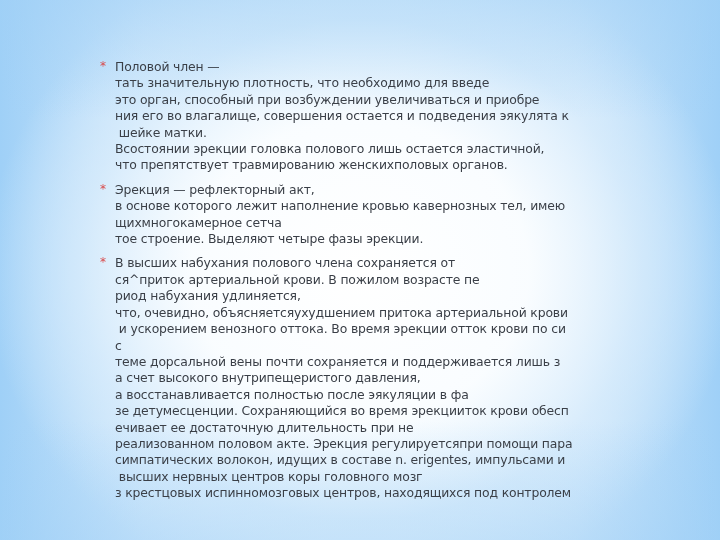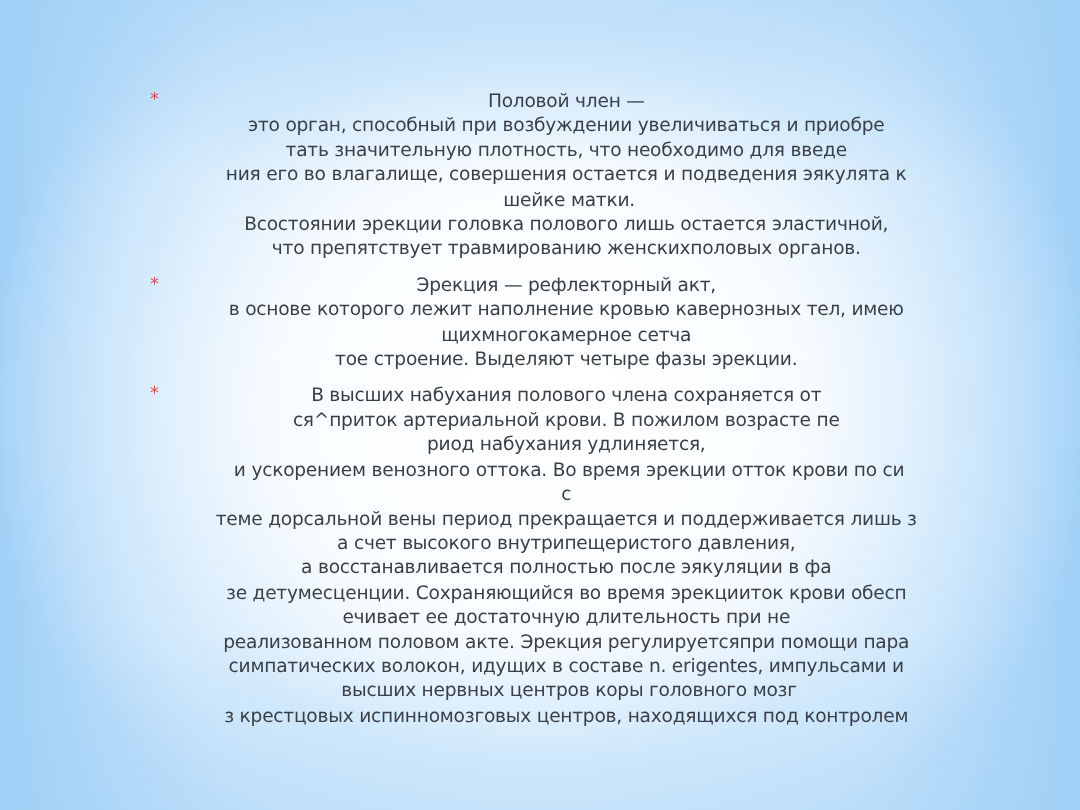--- a/index.html
+++ b/index.html
@@ -47,56 +47,56 @@
       font-size: 12px;
       line-height: 12px;
     }
     .line {
       display: block;
       white-space: pre;
       font-size: 12.4px;
       line-height: 16.4px;
       color: #3a3f47;
       letter-spacing: -0.15px;
-      text-align: center;
     }
   </style>
 </head>
 <body>
 
 <div class="slide">
   <div class="content">
 
     <div class="bullet">
       <span class="bullet-marker">*</span>
       <span class="line">Половой член —</span>
+      <span class="line">тать значительную плотность, что необходимо для введе</span>
       <span class="line">это орган, способный при возбуждении увеличиваться и приобре</span>
-      <span class="line">тать значительную плотность, что необходимо для введе</span>
       <span class="line">ния его во влагалище, совершения остается и подведения эякулята к</span>
       <span class="line"> шейке матки.</span>
       <span class="line">Всостоянии эрекции головка полового лишь остается эластичной,</span>
       <span class="line">что препятствует травмированию женскихполовых органов.</span>
     </div>
 
     <div class="bullet">
       <span class="bullet-marker">*</span>
       <span class="line">Эрекция — рефлекторный акт,</span>
       <span class="line">в основе которого лежит наполнение кровью кавернозных тел, имею</span>
       <span class="line">щихмногокамерное сетча</span>
       <span class="line">тое строение. Выделяют четыре фазы эрекции.</span>
     </div>
 
     <div class="bullet">
       <span class="bullet-marker">*</span>
       <span class="line">В высших набухания полового члена сохраняется от</span>
       <span class="line">ся^приток артериальной крови. В пожилом возрасте пе</span>
       <span class="line">риод набухания удлиняется,</span>
+      <span class="line">что, очевидно, объясняетсяухудшением притока артериальной крови</span>
       <span class="line"> и ускорением венозного оттока. Во время эрекции отток крови по си</span>
       <span class="line">с</span>
-      <span class="line">теме дорсальной вены период прекращается и поддерживается лишь з</span>
+      <span class="line">теме дорсальной вены почти сохраняется и поддерживается лишь з</span>
       <span class="line">а счет высокого внутрипещеристого давления,</span>
       <span class="line">а восстанавливается полностью после эякуляции в фа</span>
       <span class="line">зе детумесценции. Сохраняющийся во время эрекцииток крови обесп</span>
       <span class="line">ечивает ее достаточную длительность при не</span>
       <span class="line">реализованном половом акте. Эрекция регулируетсяпри помощи пара</span>
       <span class="line">симпатических волокон, идущих в составе n. erigentes, импульсами и</span>
       <span class="line"> высших нервных центров коры головного мозг</span>
       <span class="line">з крестцовых испинномозговых центров, находящихся под контролем</span>
     </div>
 

